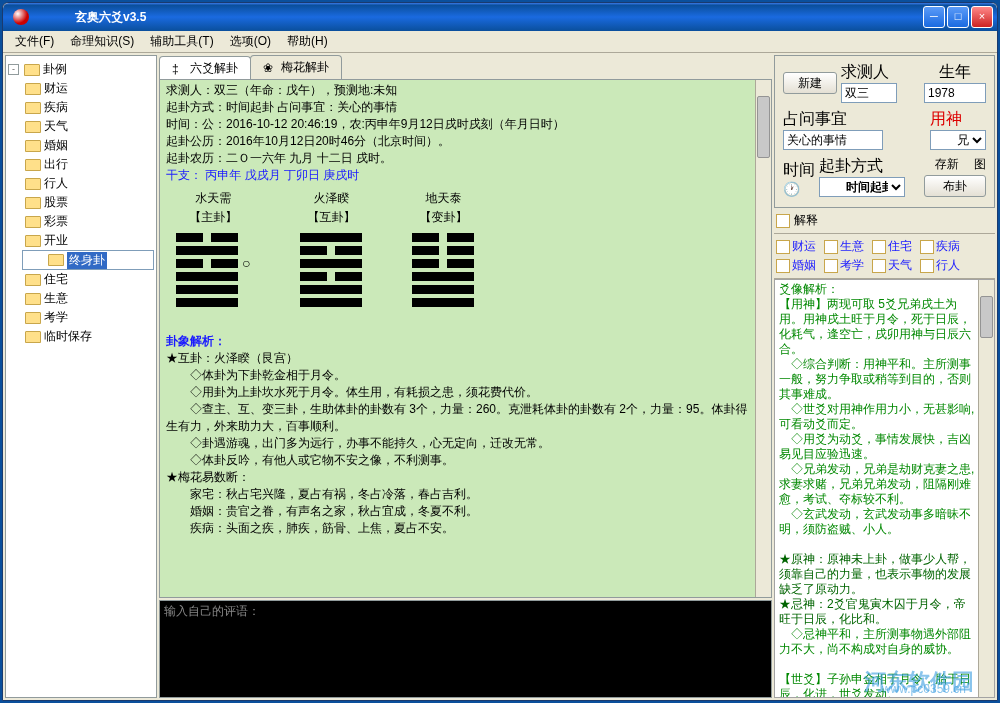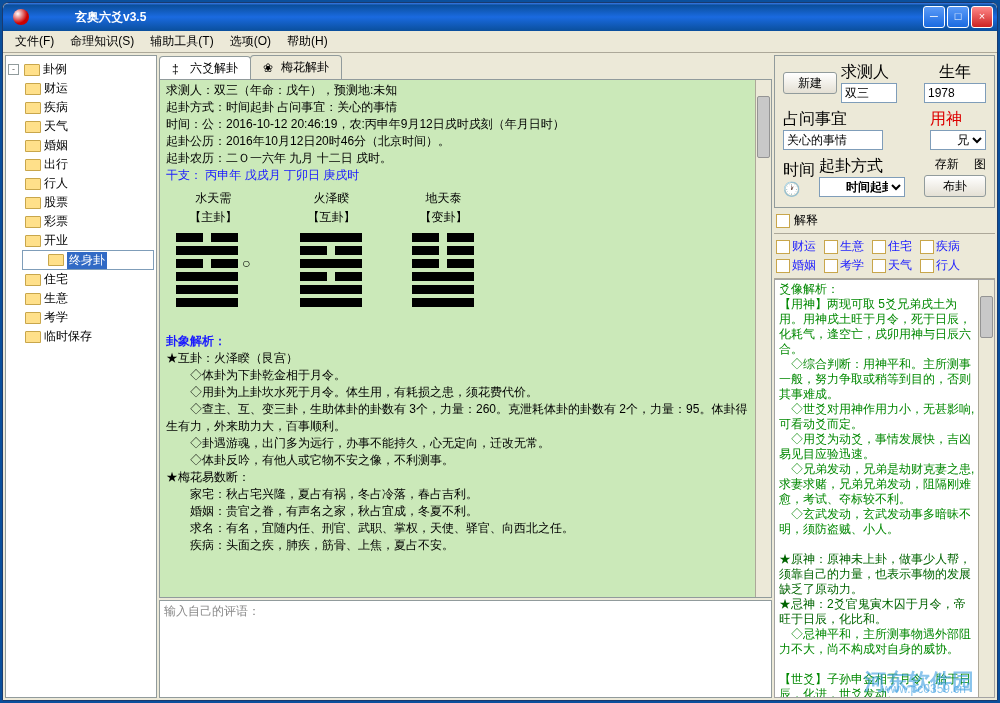--- a/index.html
+++ b/index.html
@@ -32,21 +32,21 @@
 .hexagram { display:flex; flex-direction:column; align-items:center; }
 .hexagram .hname { margin-bottom:2px; }
 .hexagram .htype { margin-bottom:4px; }
 .hex-lines { position:relative; }
 .line-row { display:flex; align-items:center; height:11px; margin:2px 0; }
 .line.solid { width:62px; height:9px; background:#000; }
 .line.broken { width:62px; height:9px; display:flex; justify-content:space-between; }
 .line.broken::before,.line.broken::after { content:''; width:27px; height:9px; background:#000; }
 .line-mark { margin-left:4px; font-size:14px; }
 .blue-text { color:#1a1aff; }
-.comment-box { height:98px; background:#ffffff; border:1px solid #919b9c; margin-top:2px; padding:2px 4px; color:#888; }
+.comment-box { height:98px; background:#000000; border:1px solid #919b9c; margin-top:2px; padding:2px 4px; color:#888; }
 .right-pane { width:221px; display:flex; flex-direction:column; margin:2px; }
 .form-area { background:#ece9d8; border:1px solid #919b9c; padding:6px 8px 4px 8px; }
 .form-row { display:flex; align-items:center; margin-bottom:6px; gap:4px; }
 .btn { background:linear-gradient(#fff,#e4e0d4); border:1px solid #919b9c; border-radius:3px; padding:2px 14px; cursor:default; height:22px; }
 .txt-input { border:1px solid #7f9db9; background:#fff; height:20px; padding:0 3px; }
 .sel { border:1px solid #7f9db9; background:#fff; height:20px;padding-left:22px; }
 .label-sm { font-size:16px; }
 .red { color:#d00; }
 .interpret-head { display:flex; align-items:center; padding:4px 2px; border-bottom:1px solid #aca899; }
 .interpret-head .iicon { width:14px; height:14px; background:#fff; border:1px solid #c8a64b; margin-right:4px; }
@@ -242,21 +242,20 @@
         <div class="blue-text" style="font-weight:bold">卦象解析：</div>
         <div>★互卦：火泽睽（艮宫）</div>
         <div>　　◇体卦为下卦乾金相于月令。</div>
         <div>　　◇用卦为上卦坎水死于月令。体生用，有耗损之患，须花费代价。</div>
         <div>　　◇查主、互、变三卦，生助体卦的卦数有 3个，力量：260。克泄耗体卦的卦数有 2个，力量：95。体卦得生有力，外来助力大，百事顺利。</div>
         <div>　　◇卦遇游魂，出门多为远行，办事不能持久，心无定向，迁改无常。</div>
         <div>　　◇体卦反吟，有他人或它物不安之像，不利测事。</div>
         <div>★梅花易数断：</div>
         <div>　　家宅：秋占宅兴隆，夏占有祸，冬占冷落，春占吉利。</div>
         <div>　　婚姻：贵官之眷，有声名之家，秋占宜成，冬夏不利。</div>
-        <div>　　求名：有名，宜随内任、刑官、武职、掌权，天使、驿官、向西北之任。</div>
         <div>　　疾病：头面之疾，肺疾，筋骨、上焦，夏占不安。</div>
         <div class="scrollbar"></div>
       </div>
       <div class="comment-box">输入自己的评语：</div>
     </div>
     <div class="right-pane">
       <div class="form-area">
         <div class="form-row">
           <button class="btn">新建</button>
           <div style="flex:1"><div class="label-sm">求测人</div><input class="txt-input" style="width: 56px;" value="双三"></div>

